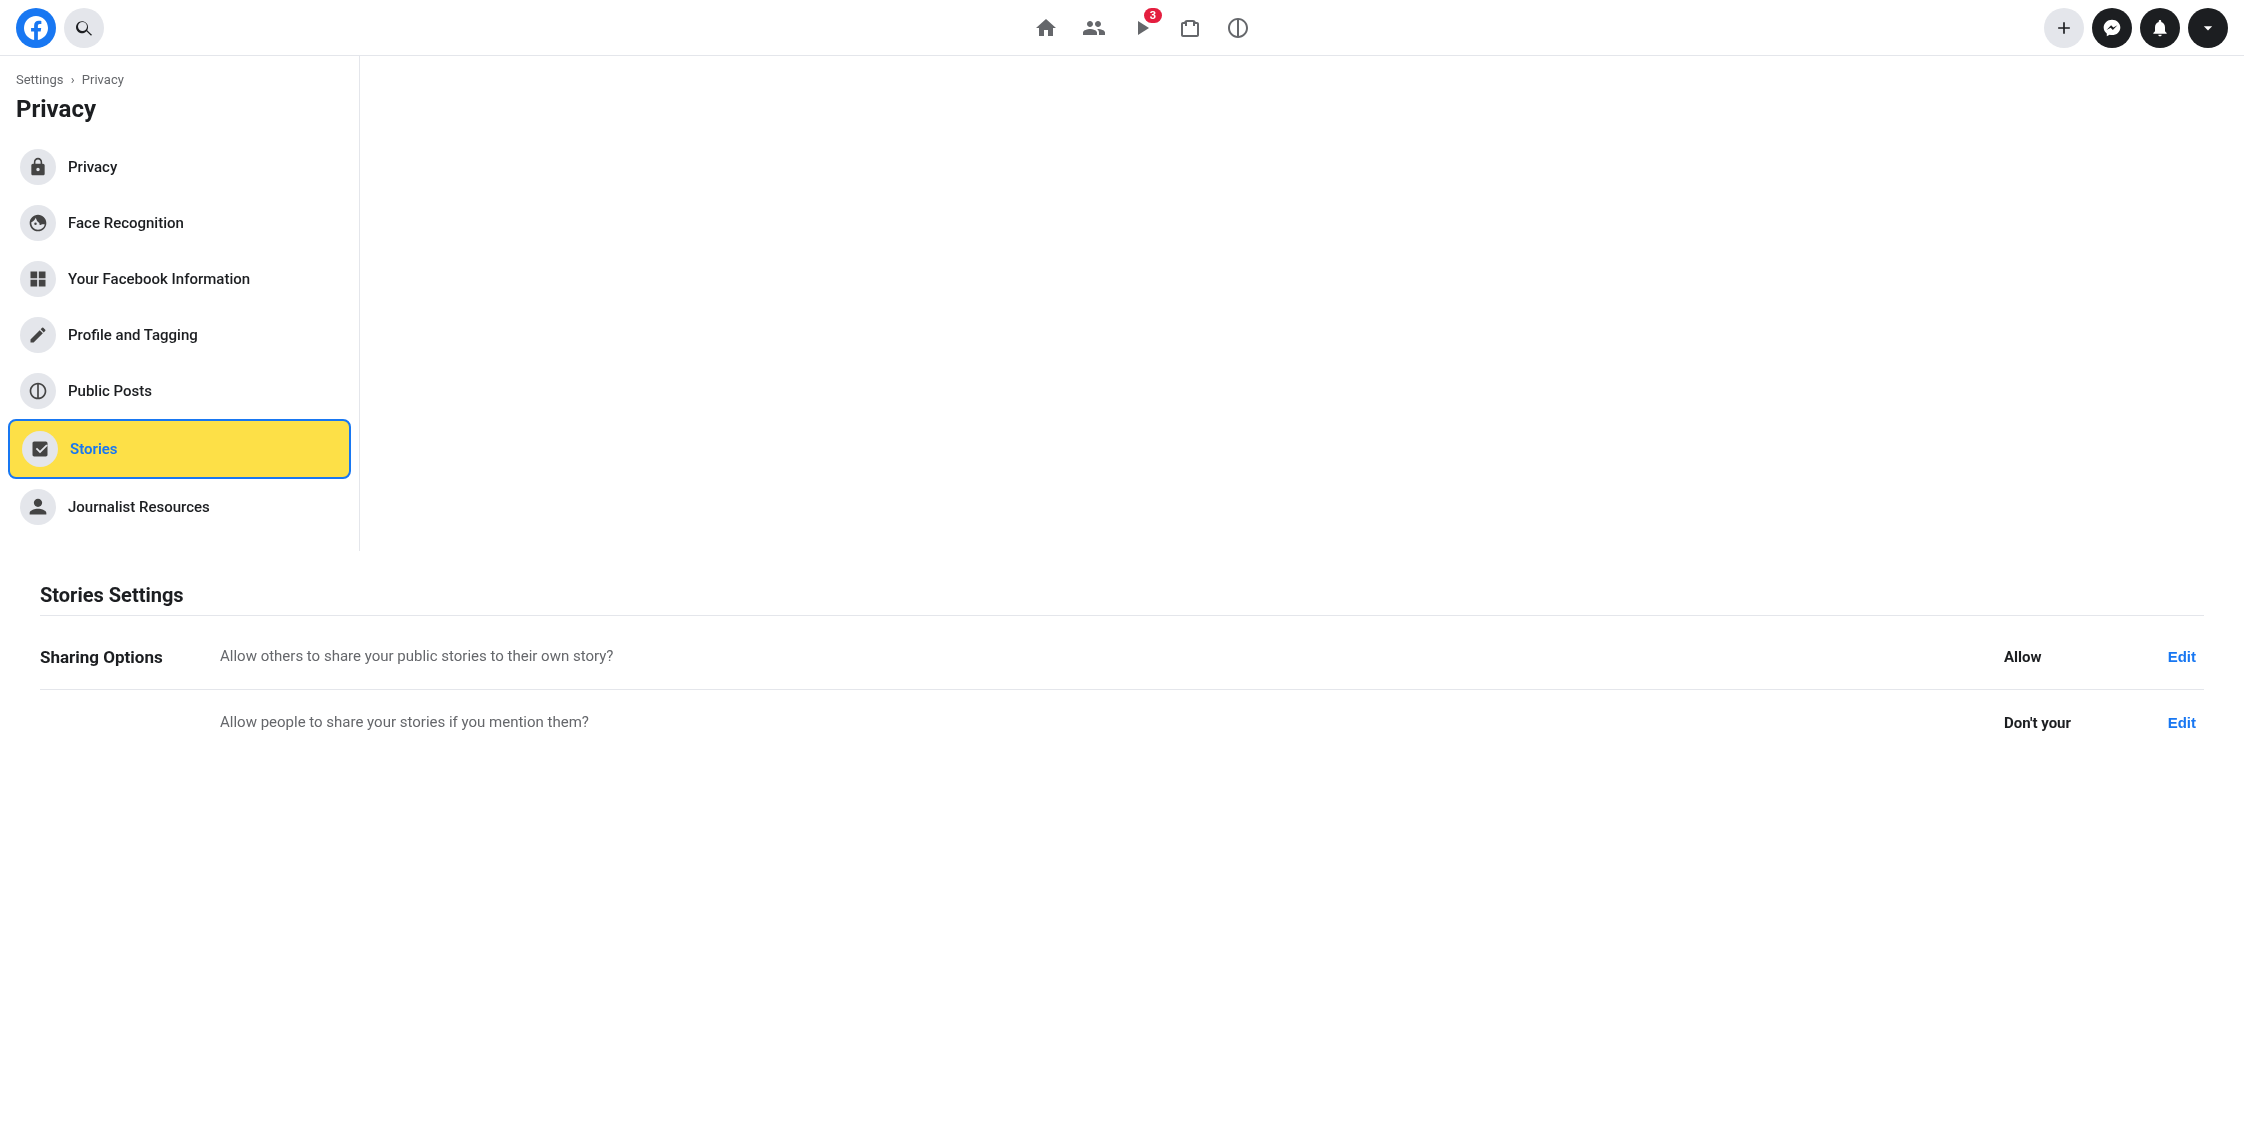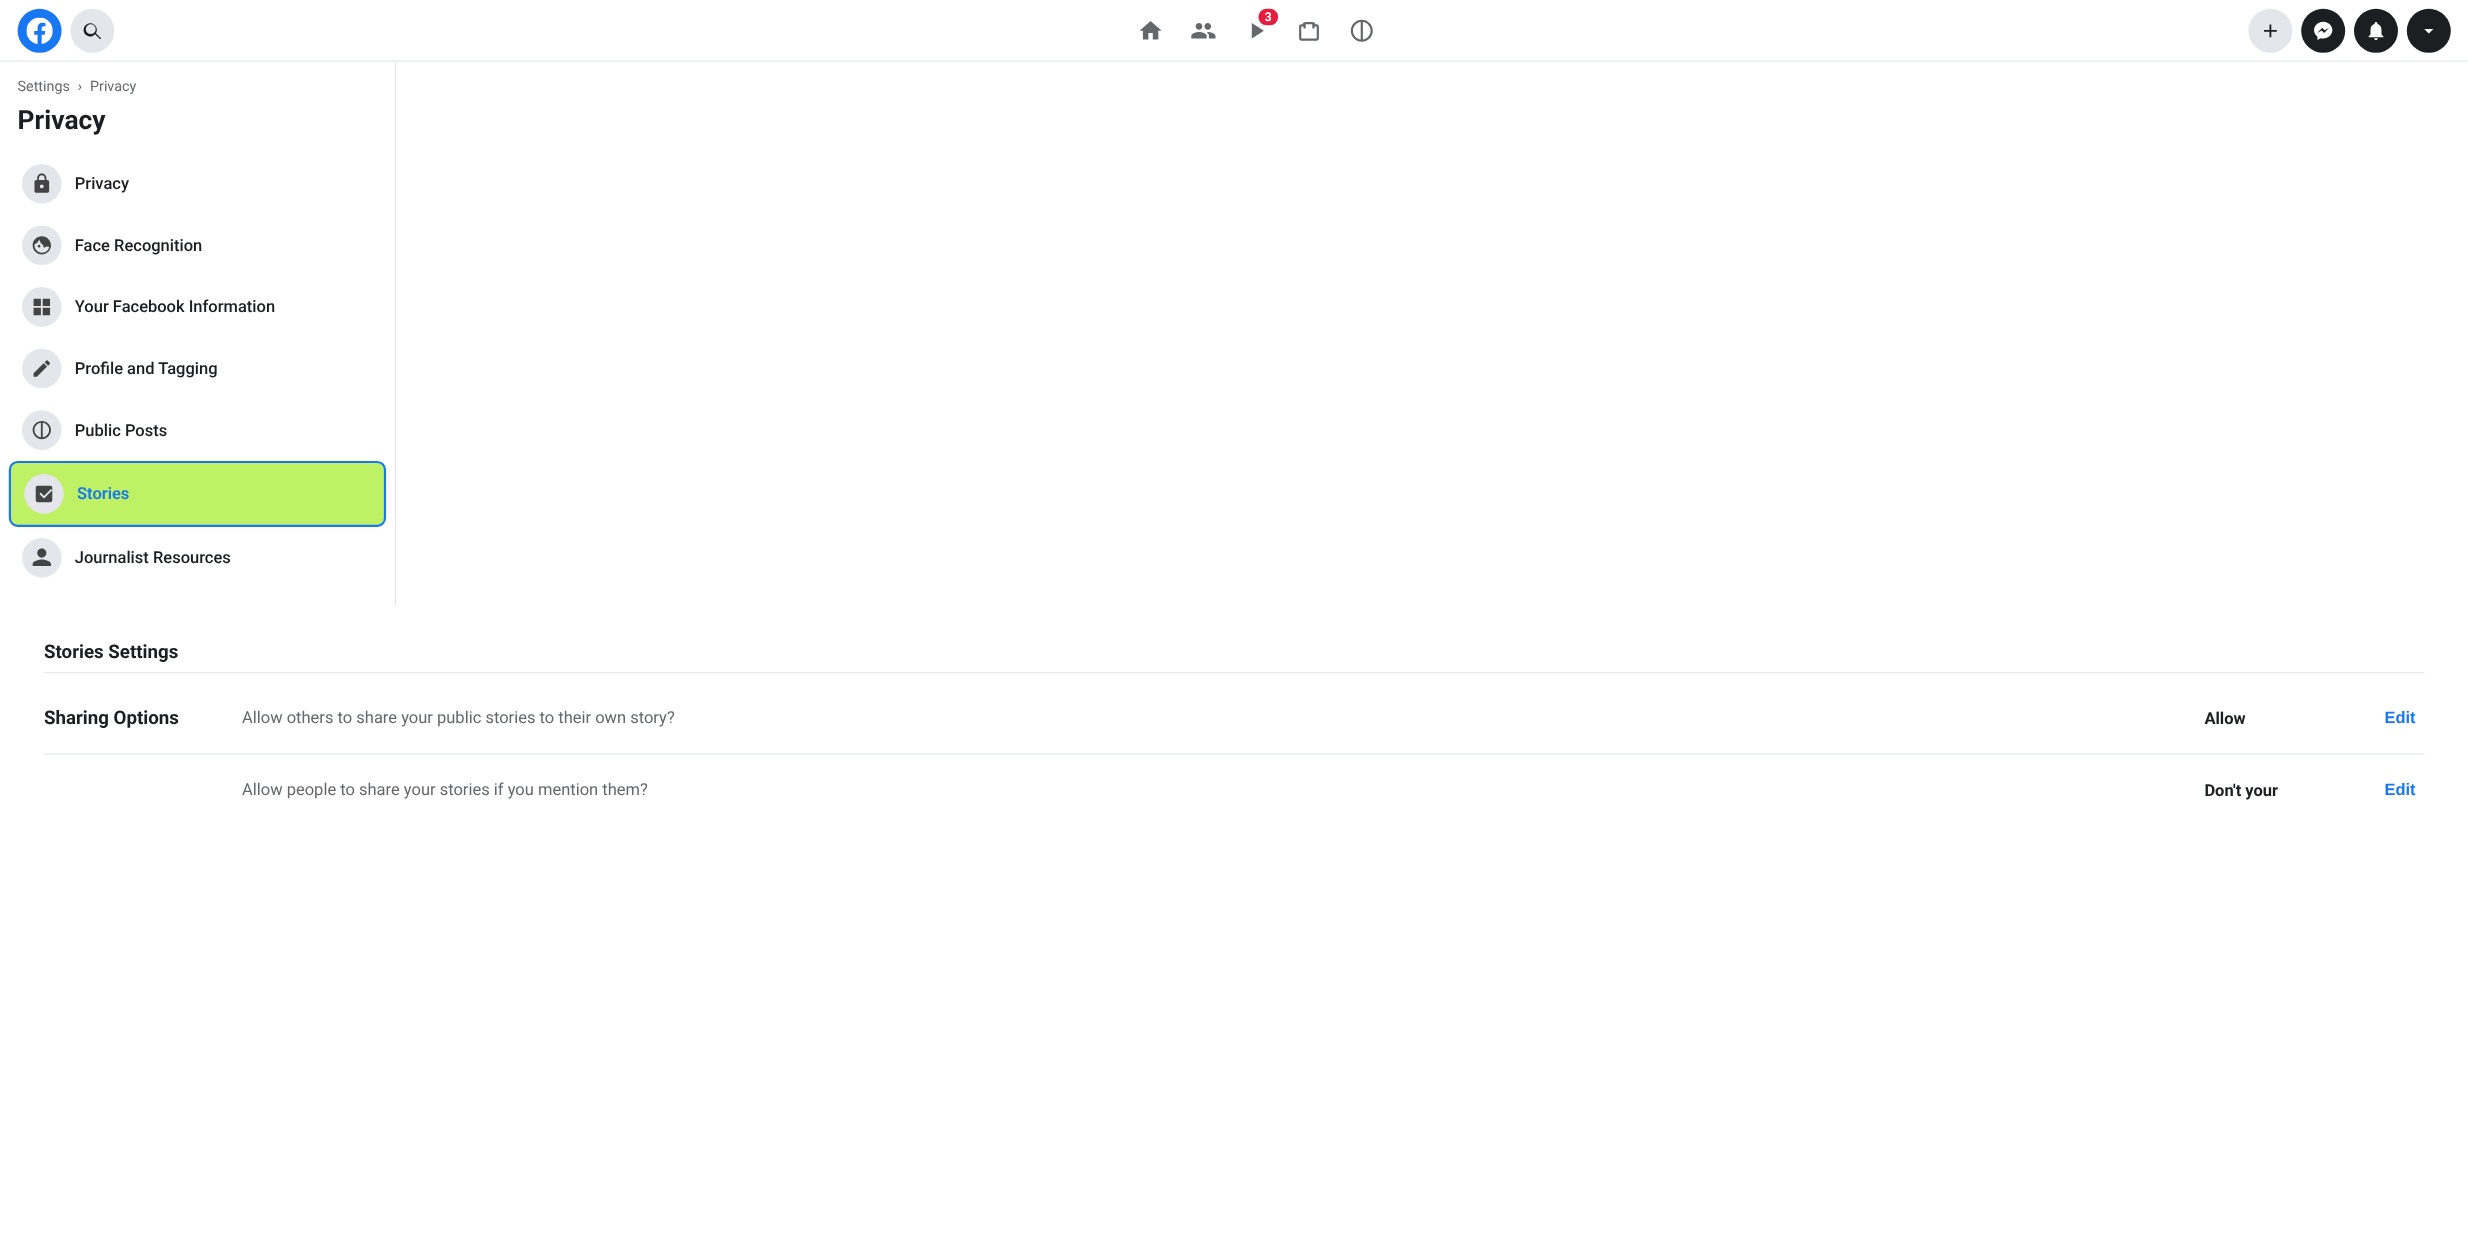--- a/index.html
+++ b/index.html
@@ -27,29 +27,29 @@
 
     
     .page-layout { display: flex; height: calc(100vh - 56px); flex-direction: column; }
 
     
     .sidebar { width: 360px; min-width: 360px; border-right: 1px solid #e4e6eb; overflow-y: auto; padding: 16px 8px; background: #fff; }
     .breadcrumb { font-size: 13px; color: #65676b; padding: 0 8px 4px; }
     .breadcrumb-sep { margin: 0 4px; }
     .sidebar-title { font-size: 24px; font-weight: 700; padding: 4px 8px 16px; }
     .sidebar-item { display: flex; align-items: center; gap: 12px; padding: 10px 12px; border-radius: 8px; cursor: pointer; }
-    .sidebar-item.active { background: #bef264; border: 2px solid #1877f2; }
+    .sidebar-item.active { background: #fde047; border: 2px solid #1877f2; }
     .sidebar-item-icon { width: 36px; height: 36px; border-radius: 50%; background: #e4e6eb; display: flex; align-items: center; justify-content: center; flex-shrink: 0; }
     .sidebar-item-icon svg { width: 20px; height: 20px; fill: #444; }
     .sidebar-item-label { font-size: 15px; font-weight: 500; }
     .sidebar-item.active .sidebar-item-label { color: #1877f2; font-weight: 600; }
 
     
     .main-content { flex: 1; overflow-y: auto; padding: 32px 40px; background: #fff; }
-    .section-title { font-size: 17px; font-weight: 700; }
+    .section-title { font-size: 20px; font-weight: 700; }
     .divider { border: none; border-top: 1px solid #e4e6eb; margin: 8px 0; }
     .settings-row { display: flex; align-items: center; padding: 20px 0; border-bottom: 1px solid #e4e6eb; }
     .settings-row:last-child { border-bottom: none; align-items: center; }
     .row-label-col { min-width: 180px; font-weight: 700; font-size: 17px; }
     .row-desc-col { flex: 1; color: #65676b; font-size: 15px; line-height: 1.4; }
     .row-value-col { min-width: 140px; font-weight: 700; font-size: 15px; color: #1c1e21; }
     .row-action-col { min-width: 60px; text-align: right; }
     .edit-btn { color: #1877f2; font-size: 15px; font-weight: 600; cursor: pointer; background: none; border: none; padding: 4px 8px; border-radius: 6px; }
   </style>
 </head>

